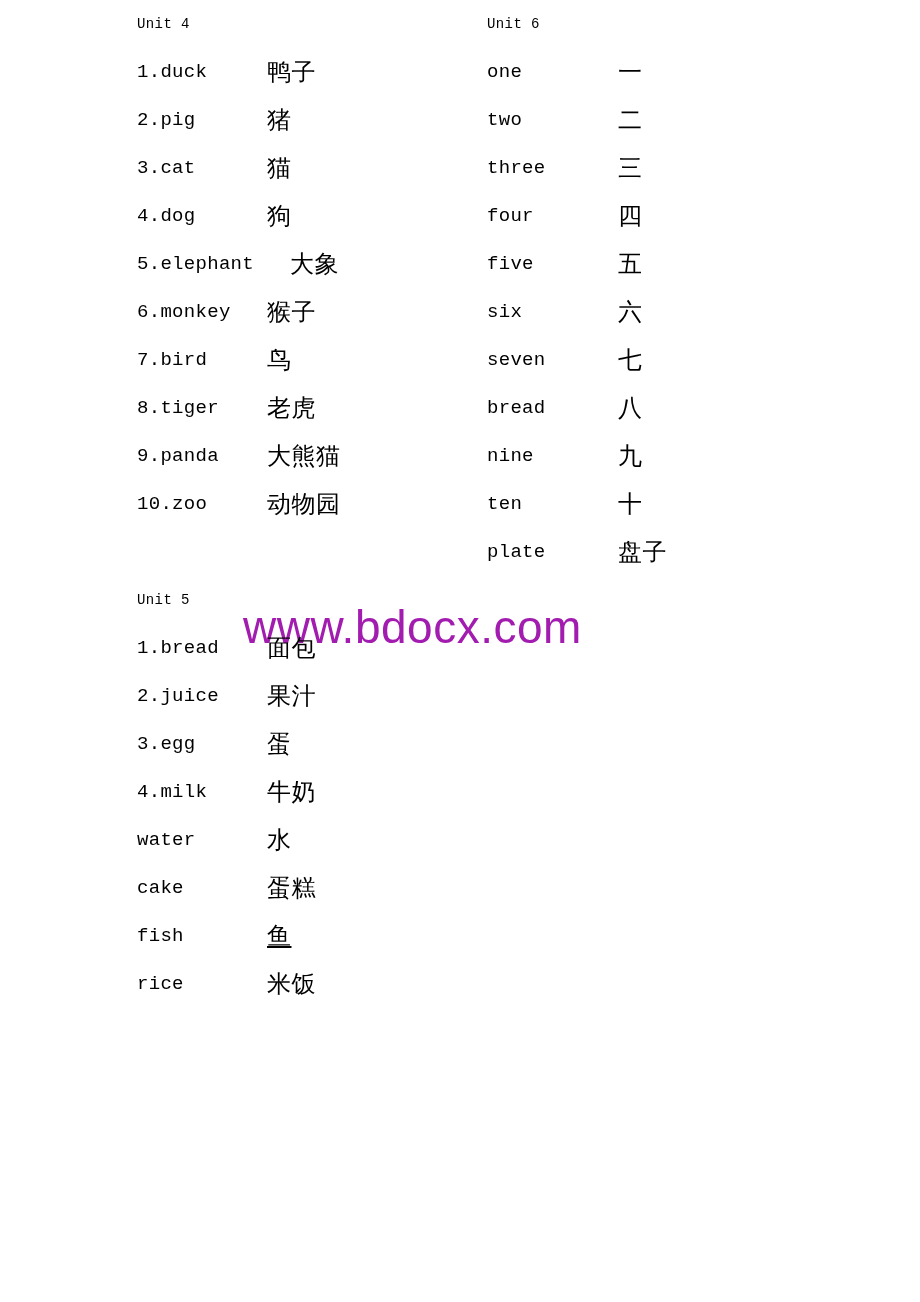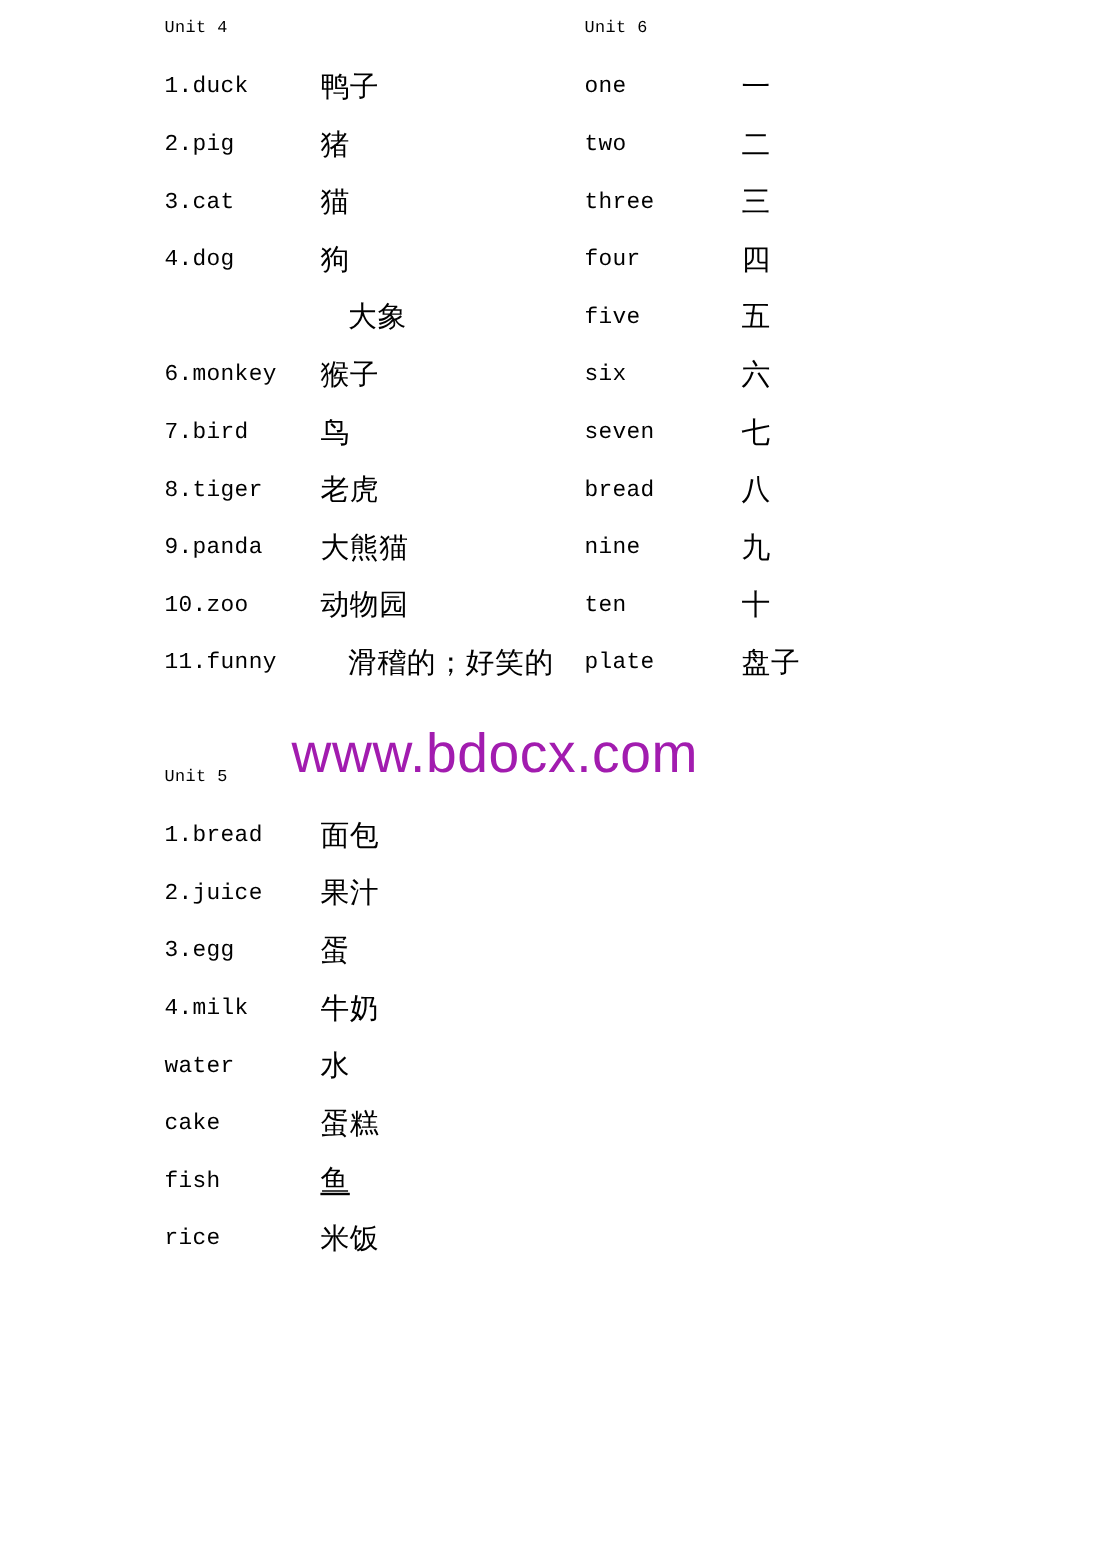--- a/index.html
+++ b/index.html
@@ -95,27 +95,26 @@
 
   <div id="watermark" style="color: #a21caf;">www.bdocx.com</div>
 
   <div class="column" id="col-left">
       <div class="unit-block">
         <div class="unit-heading">Unit 4</div>
         <div class="entry"><span class="term">1.duck</span><span class="gloss">鸭子</span></div>
         <div class="entry"><span class="term">2.pig</span><span class="gloss">猪</span></div>
         <div class="entry"><span class="term">3.cat</span><span class="gloss">猫</span></div>
         <div class="entry"><span class="term">4.dog</span><span class="gloss">狗</span></div>
-        <div class="entry wide"><span class="gloss">大象</span></div>
+        <div class="entry wide"><span class="term">5.elephant</span><span class="gloss">大象</span></div>
         <div class="entry"><span class="term">6.monkey</span><span class="gloss">猴子</span></div>
         <div class="entry"><span class="term">7.bird</span><span class="gloss">鸟</span></div>
         <div class="entry"><span class="term">8.tiger</span><span class="gloss">老虎</span></div>
         <div class="entry"><span class="term">9.panda</span><span class="gloss">大熊猫</span></div>
         <div class="entry"><span class="term">10.zoo</span><span class="gloss">动物园</span></div>
-        <div class="entry wide"><span class="term">11.funny</span><span class="gloss">滑稽的；好笑的</span></div>
       </div>
       <div class="spacer-row"></div>
       <div class="unit-block">
         <div class="unit-heading">Unit 5</div>
         <div class="entry"><span class="term">1.bread</span><span class="gloss">面包</span></div>
         <div class="entry"><span class="term">2.juice</span><span class="gloss">果汁</span></div>
         <div class="entry"><span class="term">3.egg</span><span class="gloss">蛋</span></div>
         <div class="entry"><span class="term">4.milk</span><span class="gloss">牛奶</span></div>
         <div class="entry"><span class="term">water</span><span class="gloss">水</span></div>
         <div class="entry"><span class="term">cake</span><span class="gloss">蛋糕</span></div>

